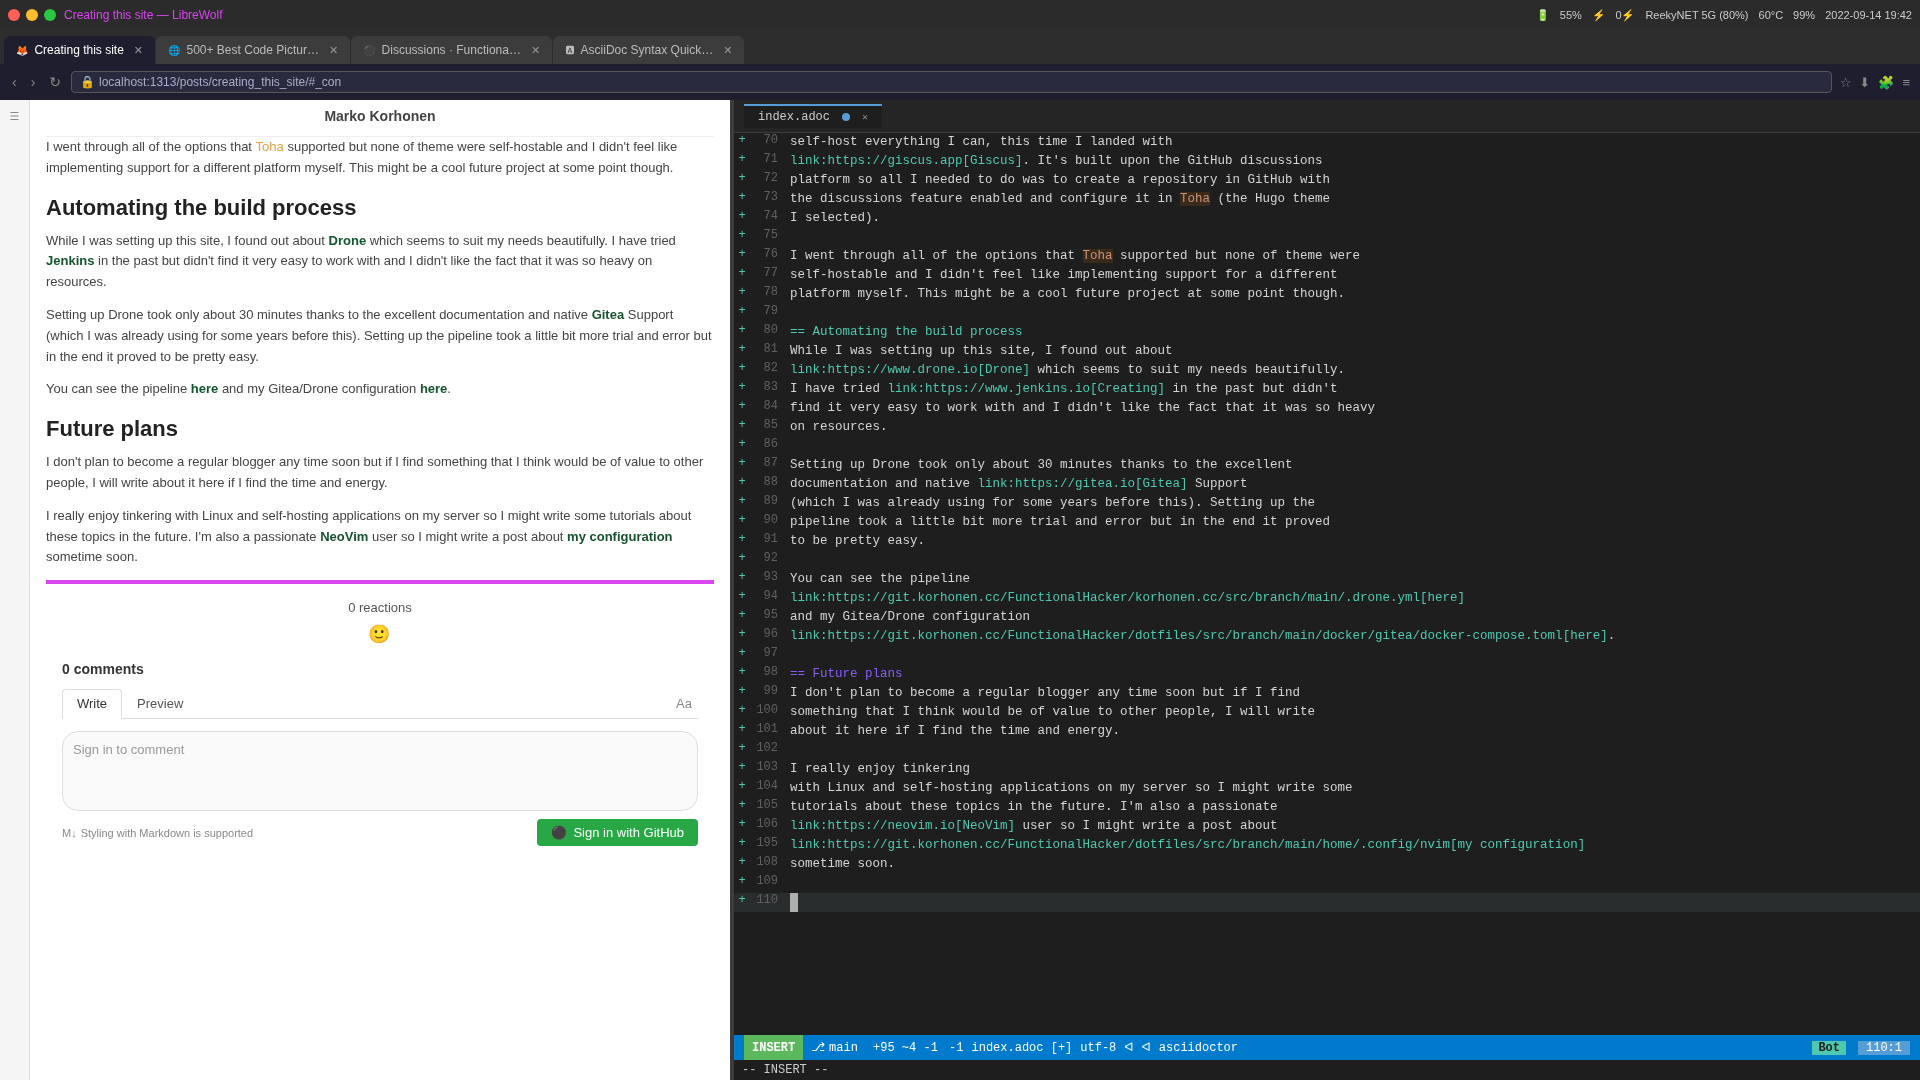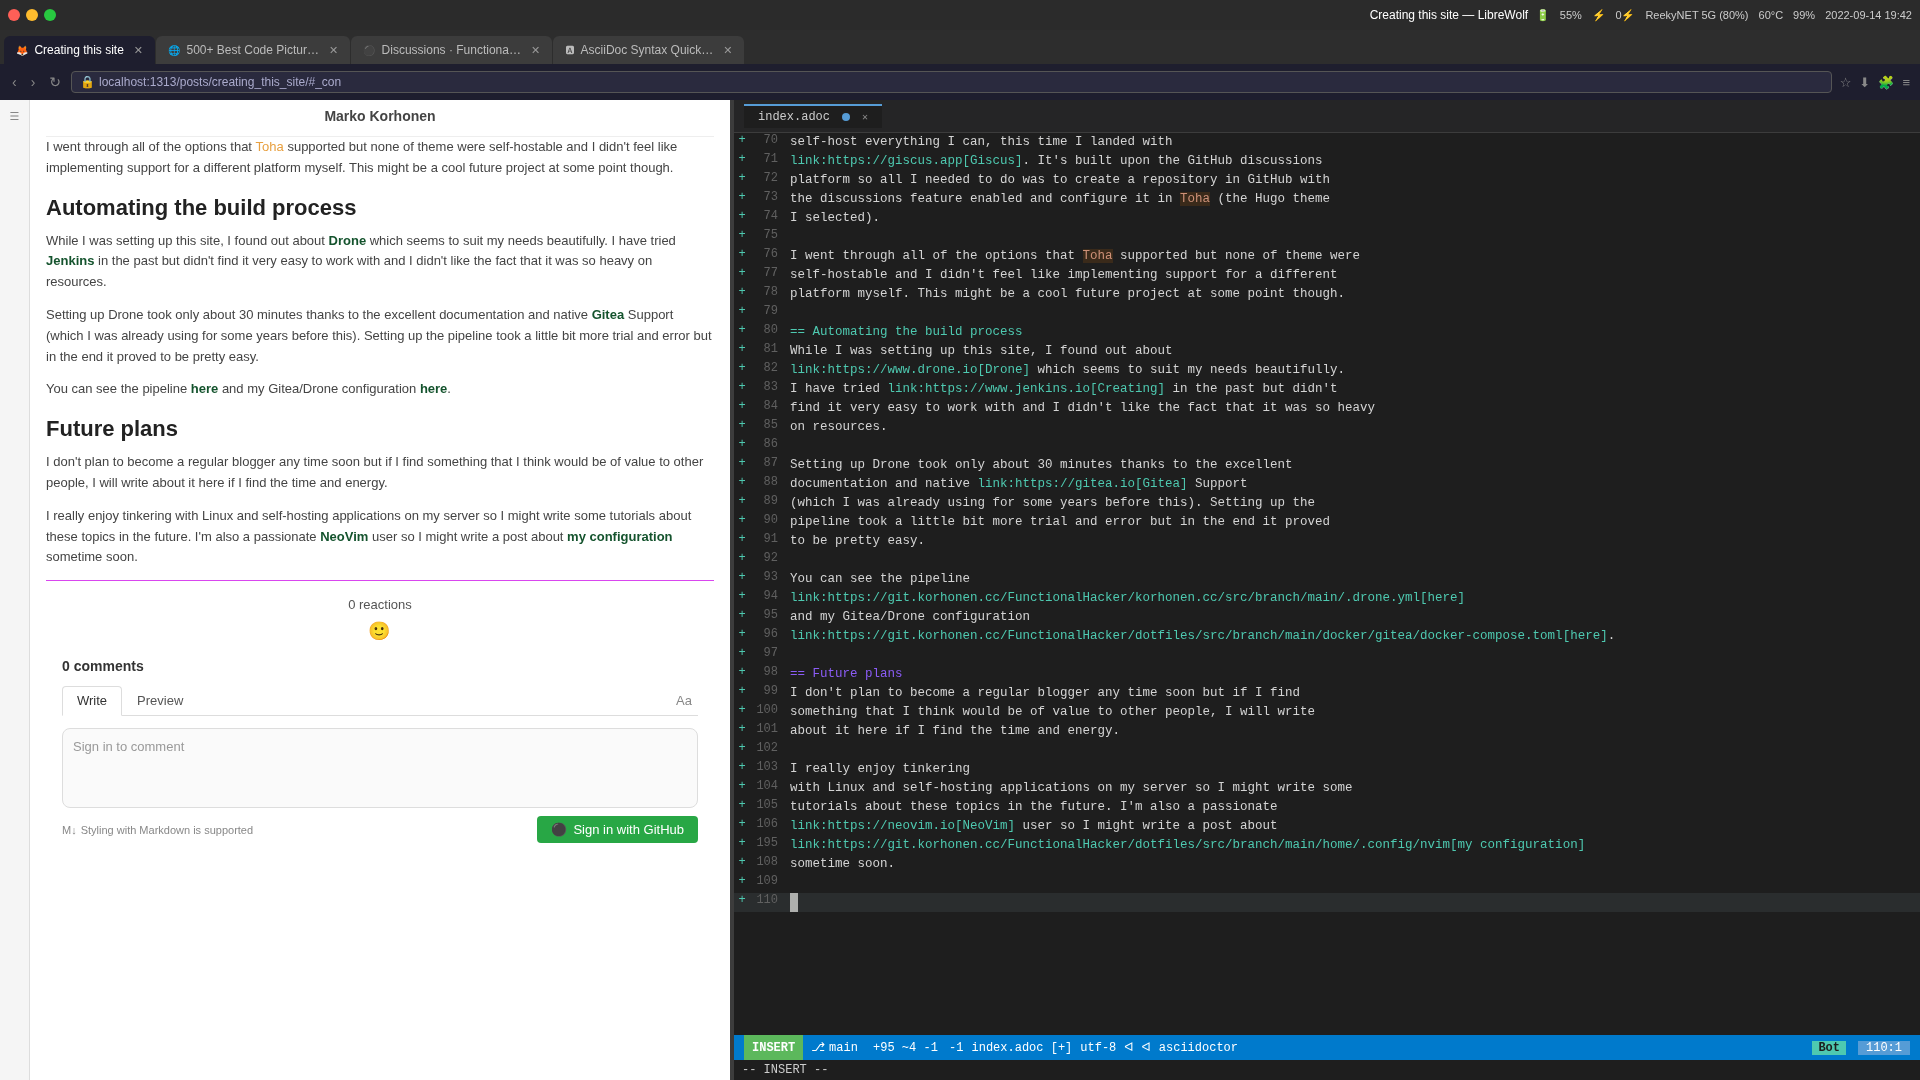--- a/index.html
+++ b/index.html
@@ -6,21 +6,21 @@
     body { font-family: 'Segoe UI', Arial, sans-serif; background: #1e1e1e; color: #ccc; font-size: 13px; width: 1920px; height: 1080px; overflow: hidden; display: flex; flex-direction: column; }
 
     
     .browser-chrome { background: #3c3c3c; flex-shrink: 0; }
     .title-bar { background: #2b2b2b; height: 30px; display: flex; align-items: center; padding: 0 8px; gap: 8px; }
     .title-bar-left { display: flex; align-items: center; gap: 6px; }
     .window-btn { width: 12px; height: 12px; border-radius: 50%; display: inline-block; }
     .win-close { background: #ff5f57; }
     .win-min { background: #febc2e; }
     .win-max { background: #28c840; }
-    .title-text { color: #ffffff; font-size: 12px; flex: 1; text-align: right; }
+    .title-text { color: #d946ef; font-size: 12px; flex: 1; text-align: left; }
     .system-icons { display: flex; align-items: center; gap: 10px; font-size: 11px; color: #ccc; margin-left: auto; }
 
     .tab-bar { background: #2d2d2d; height: 34px; display: flex; align-items: flex-end; padding: 0 4px; gap: 1px; }
     .tab { background: #3c3c3c; border-radius: 6px 6px 0 0; padding: 0 12px; height: 28px; display: flex; align-items: center; gap: 6px; font-size: 12px; color: #bbb; cursor: pointer; min-width: 0; max-width: 220px; overflow: hidden; white-space: nowrap; text-overflow: ellipsis; }
     .tab.active { background: #1e1e2e; color: #fff; }
     .tab-close { font-size: 11px; color: #999; margin-left: 4px; flex-shrink: 0; }
     .tab-favicon { font-size: 10px; flex-shrink: 0; }
 
     .nav-bar { background: #1e1e2e; height: 36px; display: flex; align-items: center; padding: 0 8px; gap: 6px; }
     .nav-btn { background: none; border: none; color: #888; cursor: pointer; font-size: 14px; padding: 2px 4px; border-radius: 3px; }
@@ -36,31 +36,31 @@
     .browser-content { width: 730px; flex-shrink: 0; background: #fff; color: #333; overflow-y: auto; display: flex; flex-direction: column; }
     .content-area { padding: 0 16px 20px 16px; flex: 1; }
     .sidebar-toggle { width: 30px; background: #f5f5f5; border-right: 1px solid #ddd; flex-shrink: 0; cursor: pointer; display: flex; align-items: flex-start; padding-top: 10px; justify-content: center; }
 
     .author-name { text-align: center; font-weight: 600; font-size: 14px; color: #444; padding: 8px 0 12px; border-bottom: 1px solid #eee; }
 
     .body-text { font-size: 13px; line-height: 1.6; color: #444; margin-bottom: 12px; }
     .section-heading { font-size: 22px; font-weight: bold; color: #222; margin: 16px 0 10px; }
     .link { color: #14532d; text-decoration: none; font-weight: bold; }
 
-    .reactions-area { border-top: 1px solid #d946ef; padding: 16px; text-align: center; }
+    .reactions-area { border-top: 4px solid #d946ef; padding: 16px; text-align: center; }
     .reactions-count { font-size: 13px; color: #555; margin-bottom: 8px; }
     .emoji-btn { font-size: 18px; cursor: pointer; }
 
     .comments-section { padding: 0 16px; }
     .comments-count { font-size: 14px; font-weight: 600; color: #333; margin-bottom: 12px; }
     .comment-tabs { display: flex; gap: 0; border-bottom: 1px solid #ddd; margin-bottom: 12px; }
     .comment-tab { padding: 6px 14px; font-size: 13px; cursor: pointer; color: #555; border: 1px solid transparent; border-radius: 4px 4px 0 0; }
     .comment-tab.active { background: #fff; border-color: #ddd; border-bottom-color: #fff; color: #333; font-weight: 500; margin-bottom: -1px; }
     .aa-btn { margin-left: auto; color: #888; font-size: 13px; padding: 4px 6px; cursor: pointer; }
-    .comment-box { border: 1px solid #ddd; border-radius: 8px; padding: 10px; min-height: 80px; font-size: 13px; color: #999; background: #fafafa; }
+    .comment-box { border: 1px solid #ddd; border-radius: 16px; padding: 10px; min-height: 80px; font-size: 13px; color: #999; background: #fafafa; }
     .comment-footer { display: flex; justify-content: space-between; align-items: center; margin-top: 8px; }
     .markdown-note { font-size: 11px; color: #888; display: flex; align-items: center; gap: 4px; }
     .sign-in-btn { background: #28a745; color: #fff; border: none; border-radius: 4px; padding: 6px 14px; font-size: 13px; cursor: pointer; display: flex; align-items: center; gap: 6px; }
 
     
     .editor-panel { flex: 1; background: #1e1e1e; display: flex; flex-direction: column; font-family: 'Courier New', Courier, monospace; font-size: 13px; }
     .editor-header { background: #252526; border-bottom: 1px solid #3c3c3c; padding: 4px 10px; display: flex; align-items: center; gap: 8px; font-size: 12px; color: #ccc; }
     .file-tab-editor { background: #1e1e1e; border-top: 2px solid #569cd6; padding: 4px 14px; font-size: 12px; color: #ccc; display: flex; align-items: center; gap: 12px; }
     .dot-modified { width: 8px; height: 8px; border-radius: 50%; background: #569cd6; display: inline-block; }
     .close-file { color: #888; font-size: 10px; cursor: pointer; }

